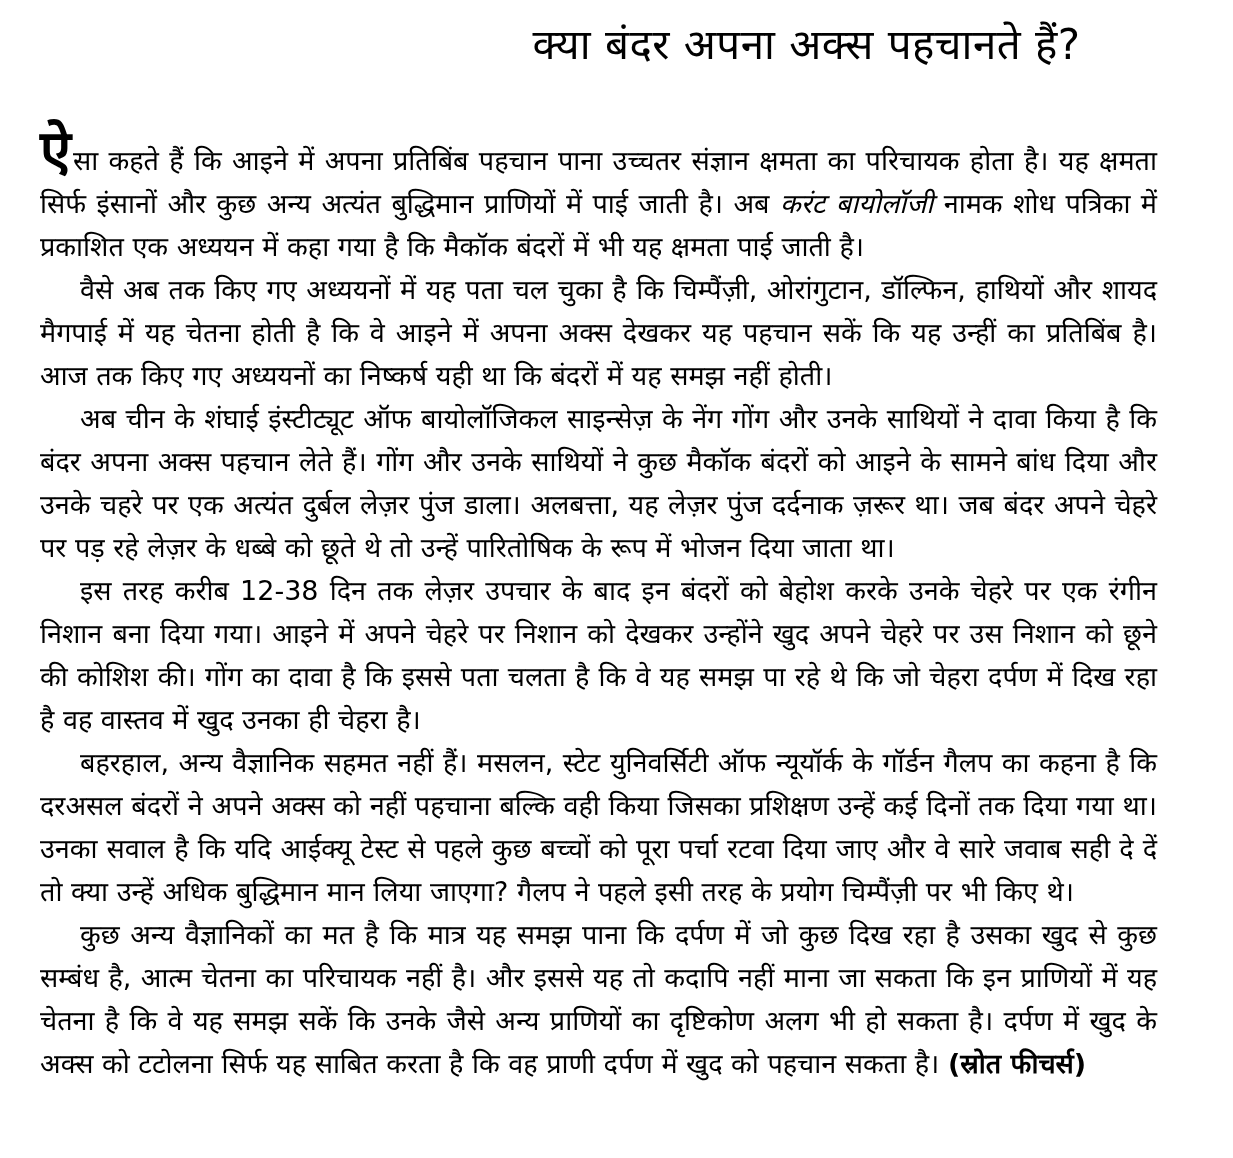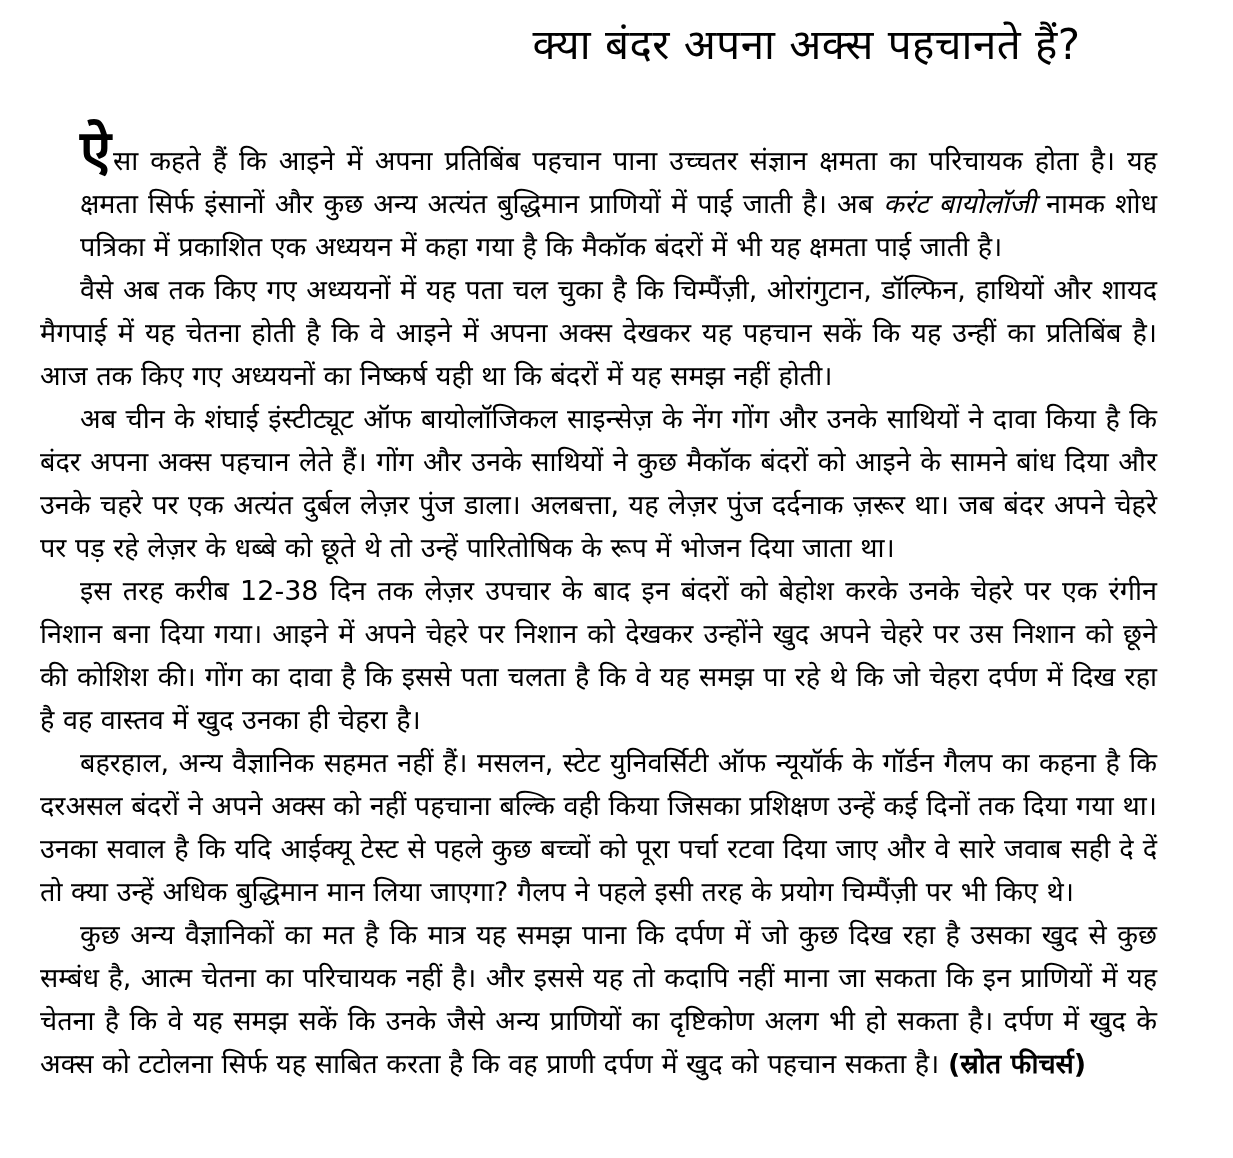--- a/index.html
+++ b/index.html
@@ -30,21 +30,20 @@
     line-height: 43px;
     text-align: justify;
     color: #000000;
   }
   .para {
     margin: 0;
     text-indent: 40px;
   }
   .para.first-para {
     text-indent: 0;
-    margin-left: 40px;
   }
   .dropcap {
     font-size: 56px;
     font-weight: bold;
     line-height: 43px; 
     padding-right: 2px;
   }
   .journal {
     font-style: italic;
   }

